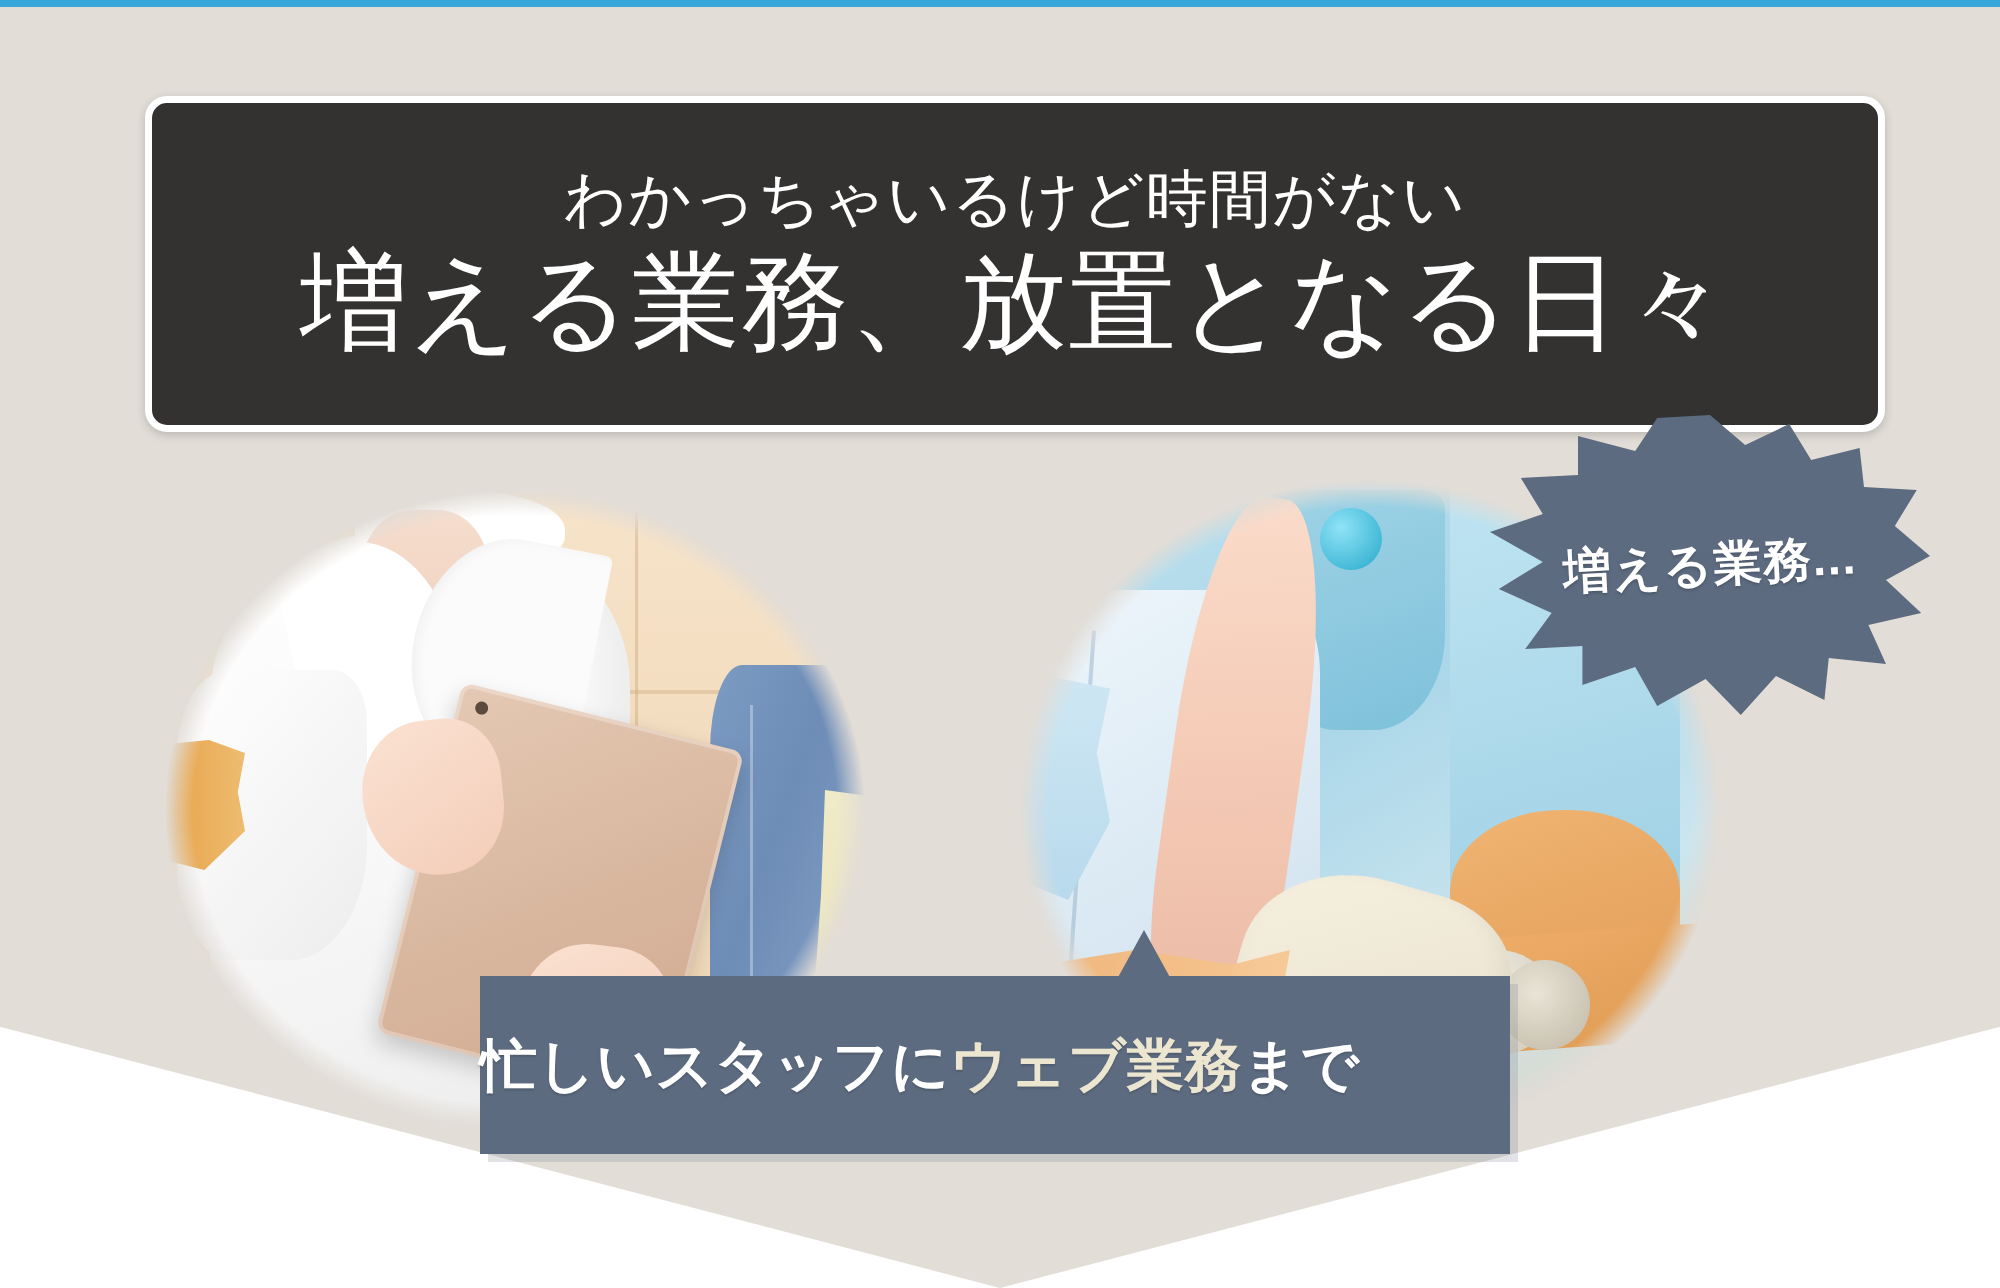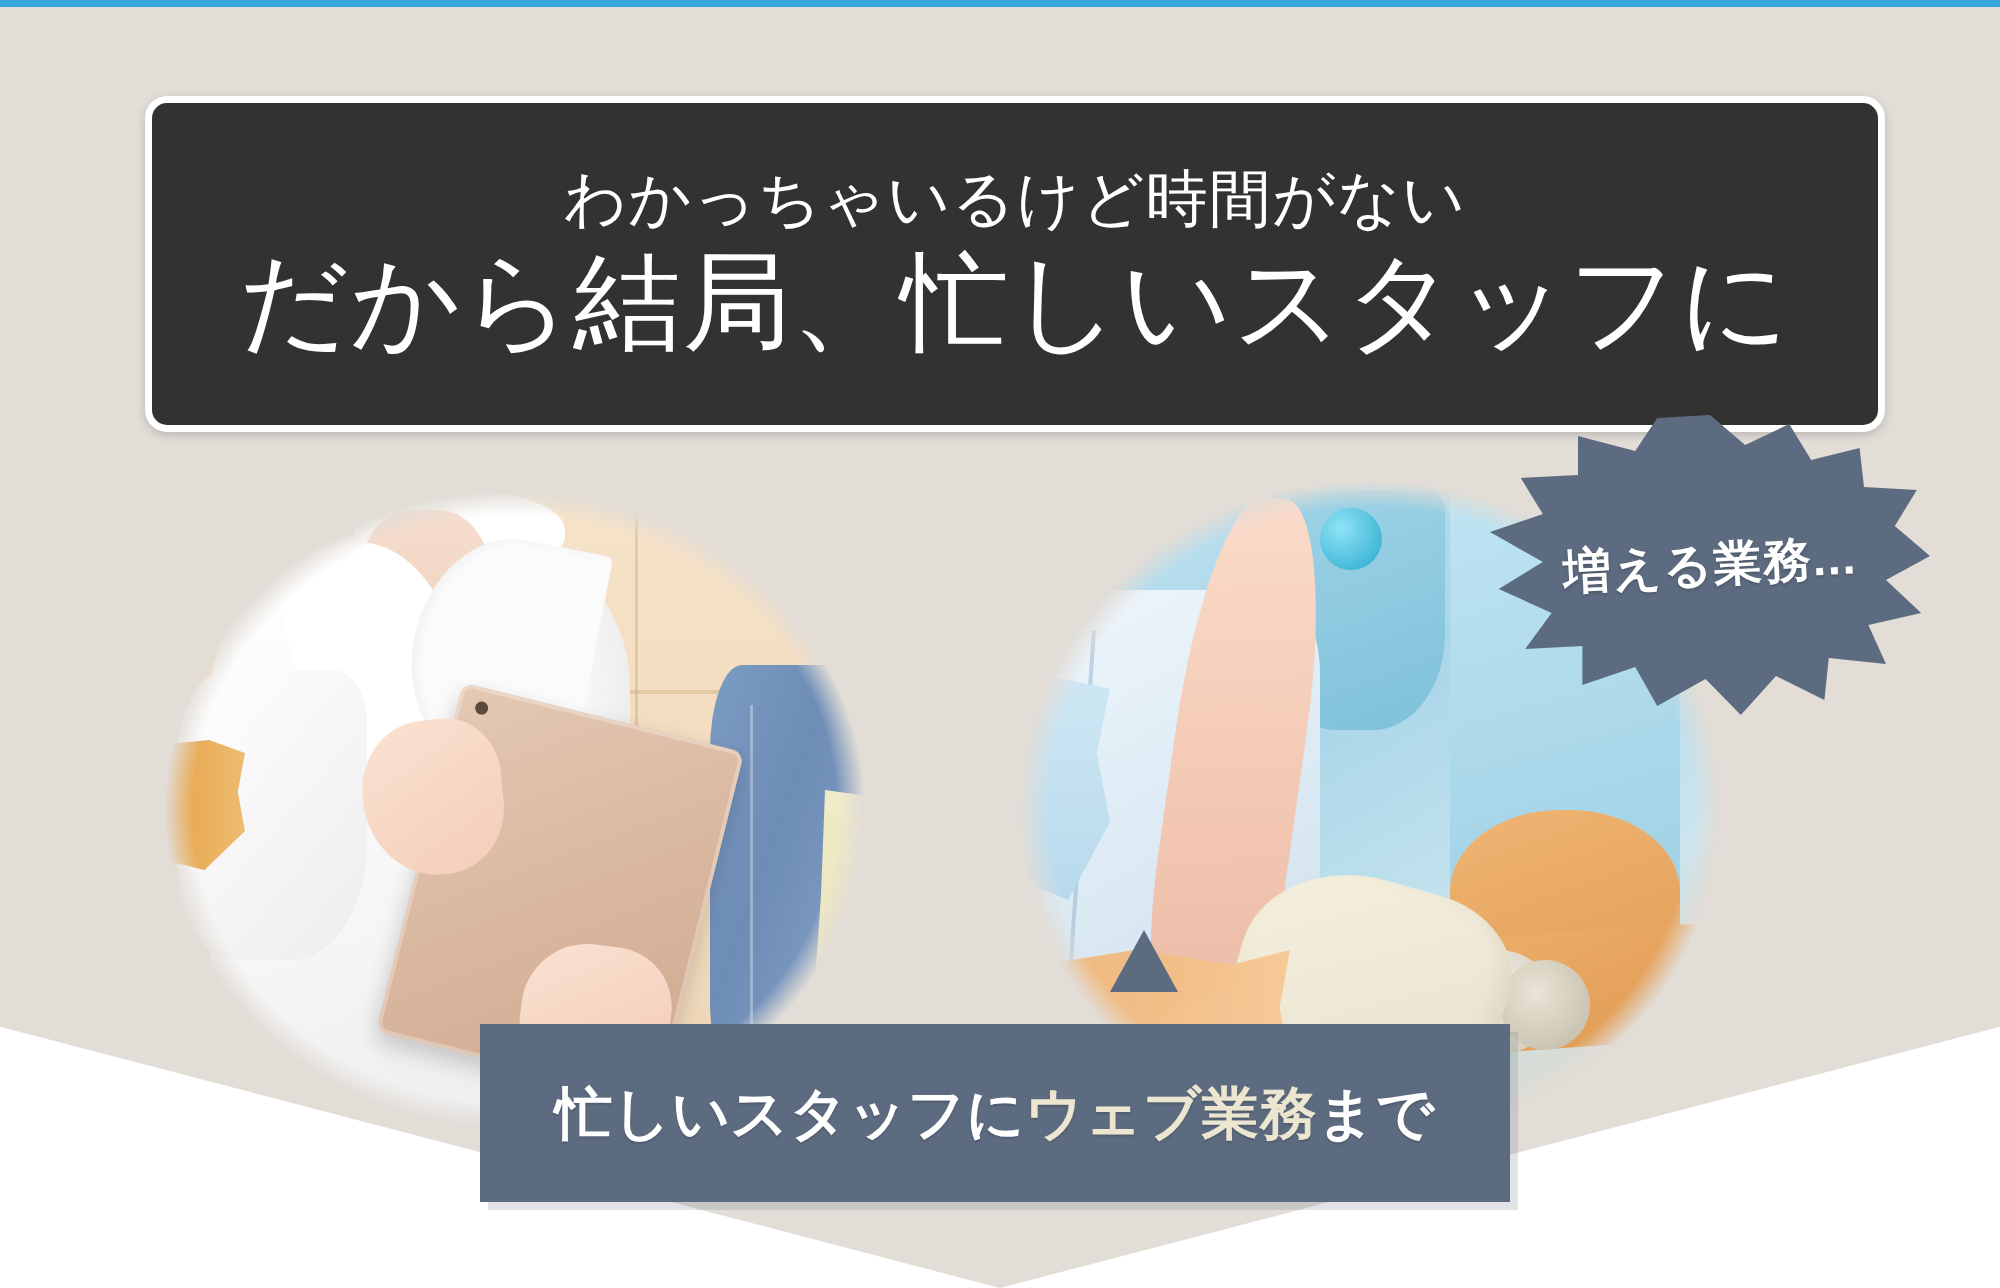--- a/index.html
+++ b/index.html
@@ -287,25 +287,25 @@
     font-size:48px;
     font-weight:bold;
     letter-spacing:.03em;
     transform:rotate(-3deg);
     white-space:nowrap;
     text-shadow:0 2px 3px rgba(0,0,0,.18);
   }
 
   
   .caption{
-    position:absolute;left:480px;top:1024px;width:1030px;height:178px;
+    position:absolute;left:480px;top:976px;width:1030px;height:178px;
     background:#5d6b80;
     box-shadow:8px 8px 0 rgba(120,128,140,.22);
-    display:flex;flex-direction:column;
-    align-items:center;justify-content:center;
+    display:flex;
+    align-items:center;
     text-align:center;
   }
   .caption-tail{
     position:absolute;left:1110px;top:930px;
     width:0;height:0;
     border-left:34px solid transparent;
     border-right:34px solid transparent;
     border-bottom:62px solid #5d6b80;
   }
   .caption-line{
@@ -323,21 +323,21 @@
 <body>
 
 <div id="stage">
 
   <div class="top-strip"></div>
 
   <div class="bg-chevron"></div>
 
   <div class="headline-box">
     <div class="headline-sub">わかっちゃいるけど時間がない</div>
-    <div class="headline-main">だから結局、忙しいスタッフに</div>
+    <div class="headline-main">増える業務、放置となる日々</div>
   </div>
 
   <div class="photos">
 
     <div class="photo photo-left torn">
       <div class="pl-wall"></div>
       <div class="pl-wallline a"></div>
       <div class="pl-wallline b"></div>
       <div class="pl-wallhoriz"></div>
       <div class="pl-uniform"></div>

